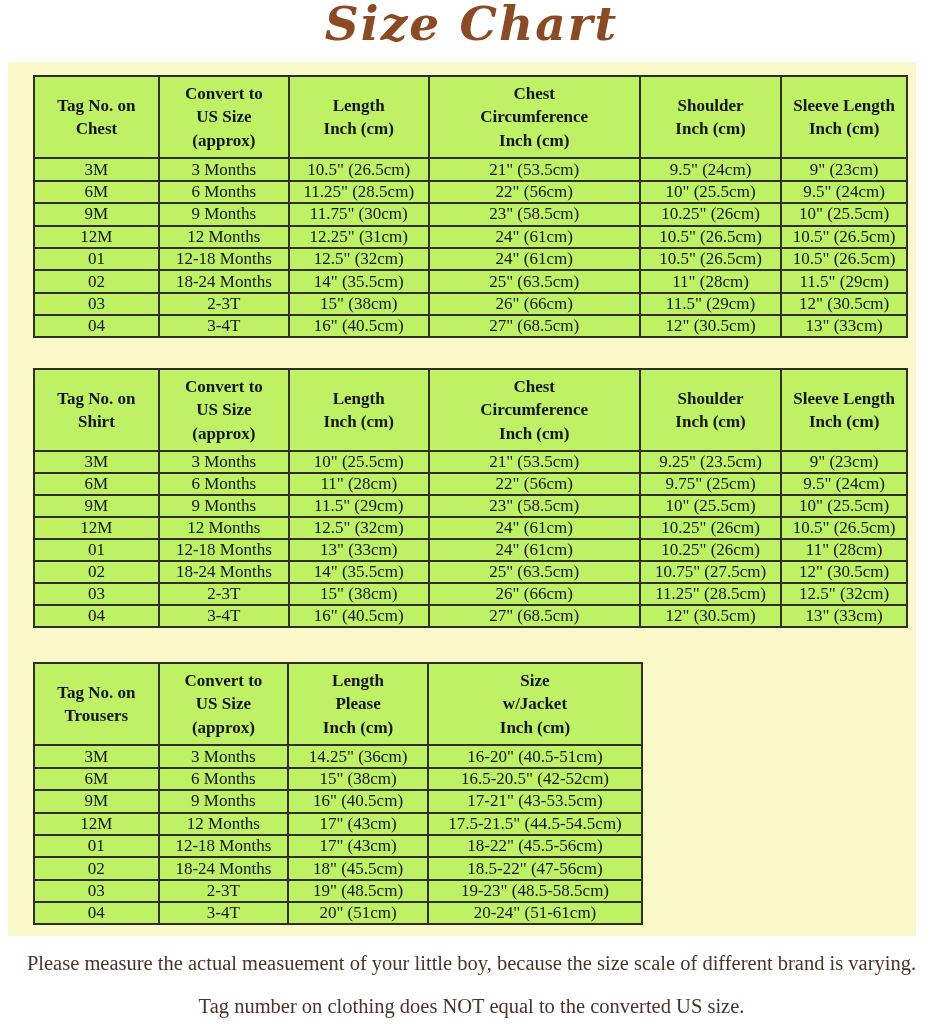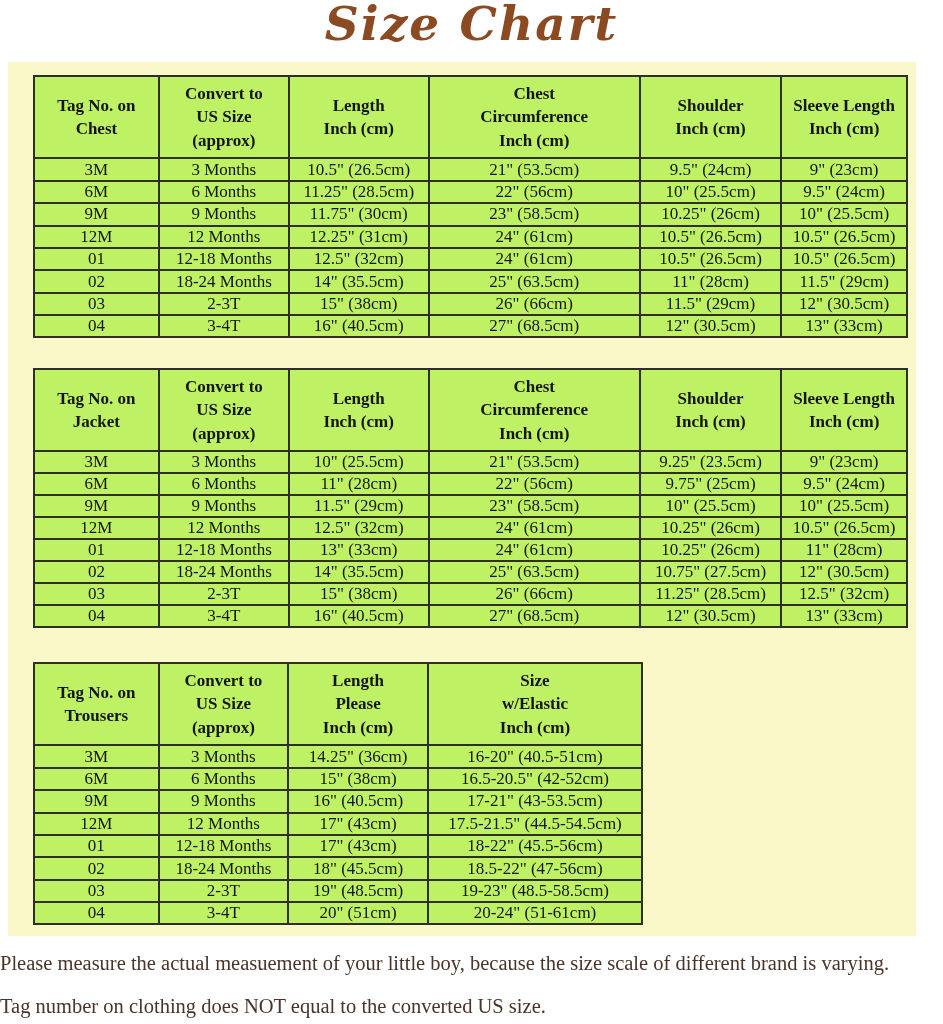--- a/index.html
+++ b/index.html
@@ -42,21 +42,21 @@
     font-size:17px;font-weight:normal;
     height:20.4px;line-height:20px;
     white-space:nowrap;
   }
   #jacket-table{left:33px;top:75px;width:875px;}
   #shirt-table{left:33px;top:368px;width:875px;}
   #trousers-table{left:33px;top:662px;width:610px;}
   #shirt-table td{height:19.6px;}
   .footer-line{
     position:absolute;left:0;width:943px;
-    text-align:left;
+    text-align:center;
     font-size:20.5px;
     color:#4A342A;
   }
   #footer-line-1{top:952px;}
   #footer-line-2{top:995px;}
 </style>
 </head>
 <body>
 
 <div class="page-title">Size Chart</div>
@@ -176,21 +176,21 @@
       <col style="width: 14.9%;">
       <col style="width: 16%;">
       <col style="width: 24.2%;">
       <col style="width: 16.2%;">
       <col style="width: 14.4%;">
     </colgroup>
     <thead>
       <tr>
         <th>
           <div>Tag No. on</div>
-          <div>Jacket</div>
+          <div>Shirt</div>
         </th>
         <th>
           <div>Convert to</div>
           <div>US Size</div>
           <div>(approx)</div>
         </th>
         <th>
           <div>Length</div>
           <div>Inch (cm)</div>
         </th>
@@ -295,21 +295,21 @@
           <div>US Size</div>
           <div>(approx)</div>
         </th>
         <th>
           <div>Length</div>
           <div>Please</div>
           <div>Inch (cm)</div>
         </th>
         <th>
           <div>Size</div>
-          <div>w/Elastic</div>
+          <div>w/Jacket</div>
           <div>Inch (cm)</div>
         </th>
       </tr>
     </thead>
     <tbody>
       <tr>
         <td>3M</td>
         <td>3 Months</td>
         <td>14.25" (36cm)</td>
         <td>16-20" (40.5-51cm)</td>

